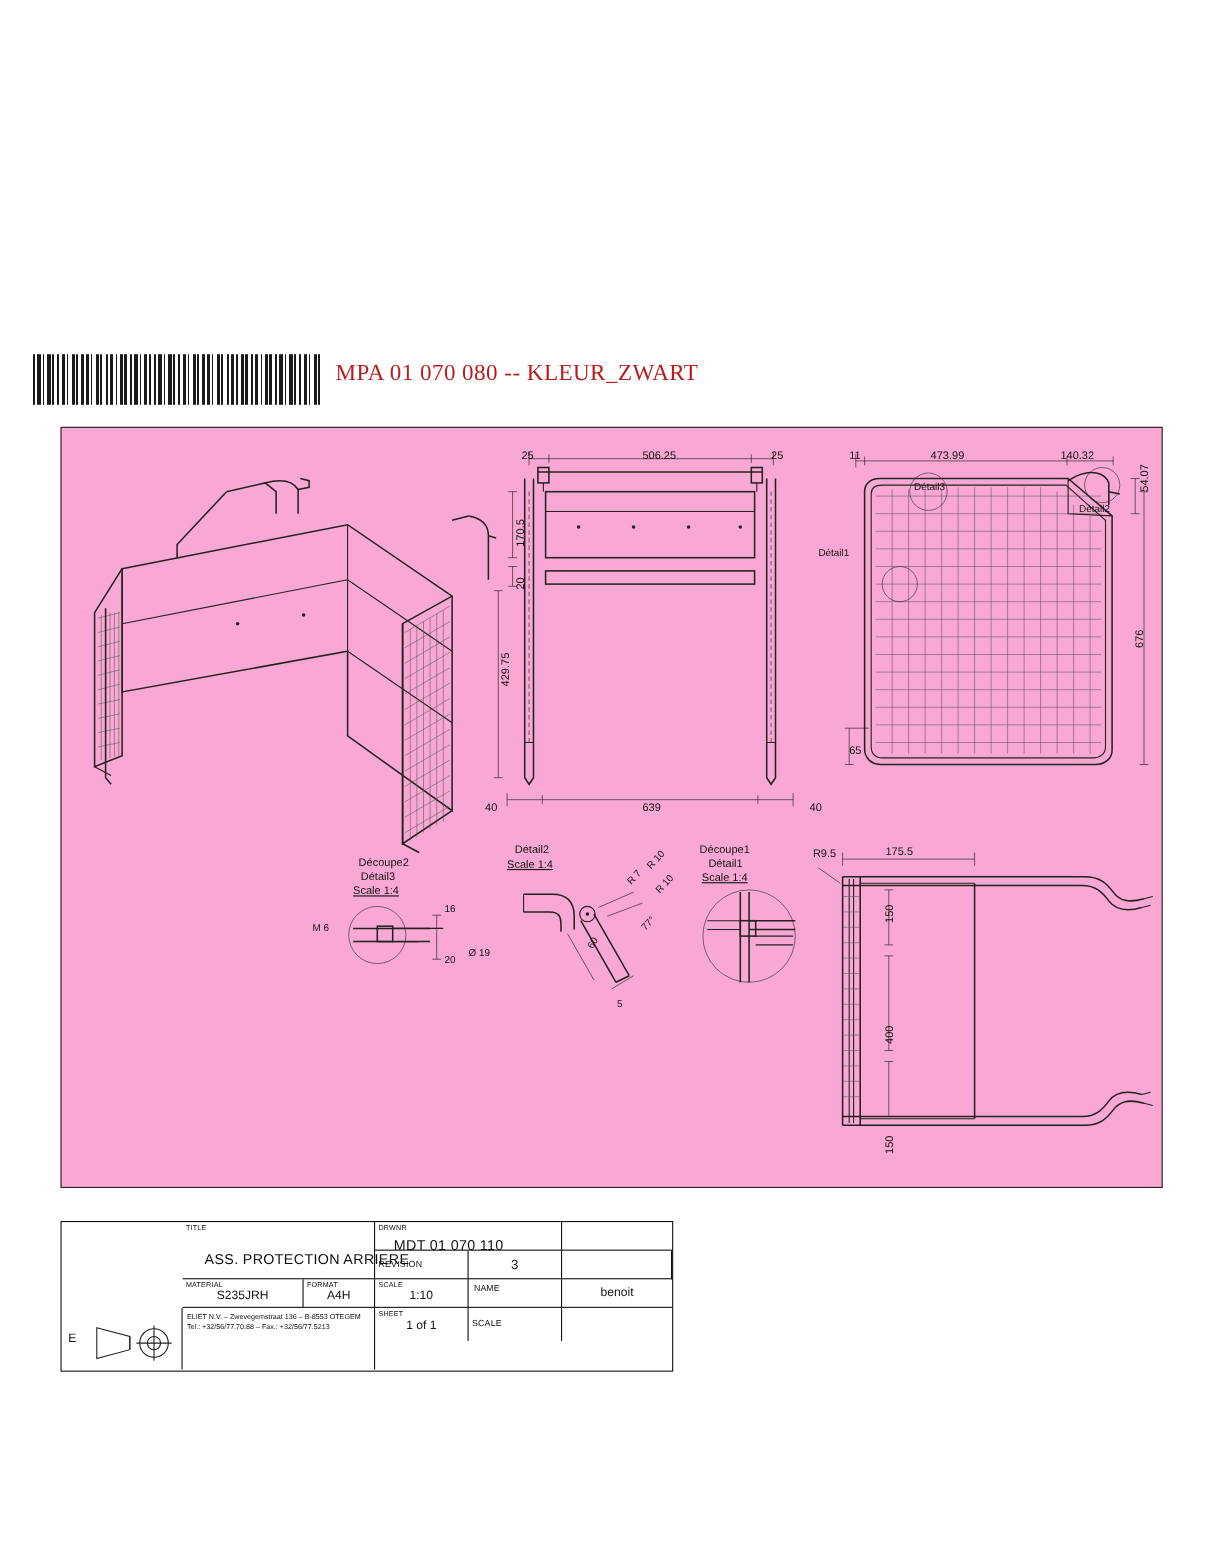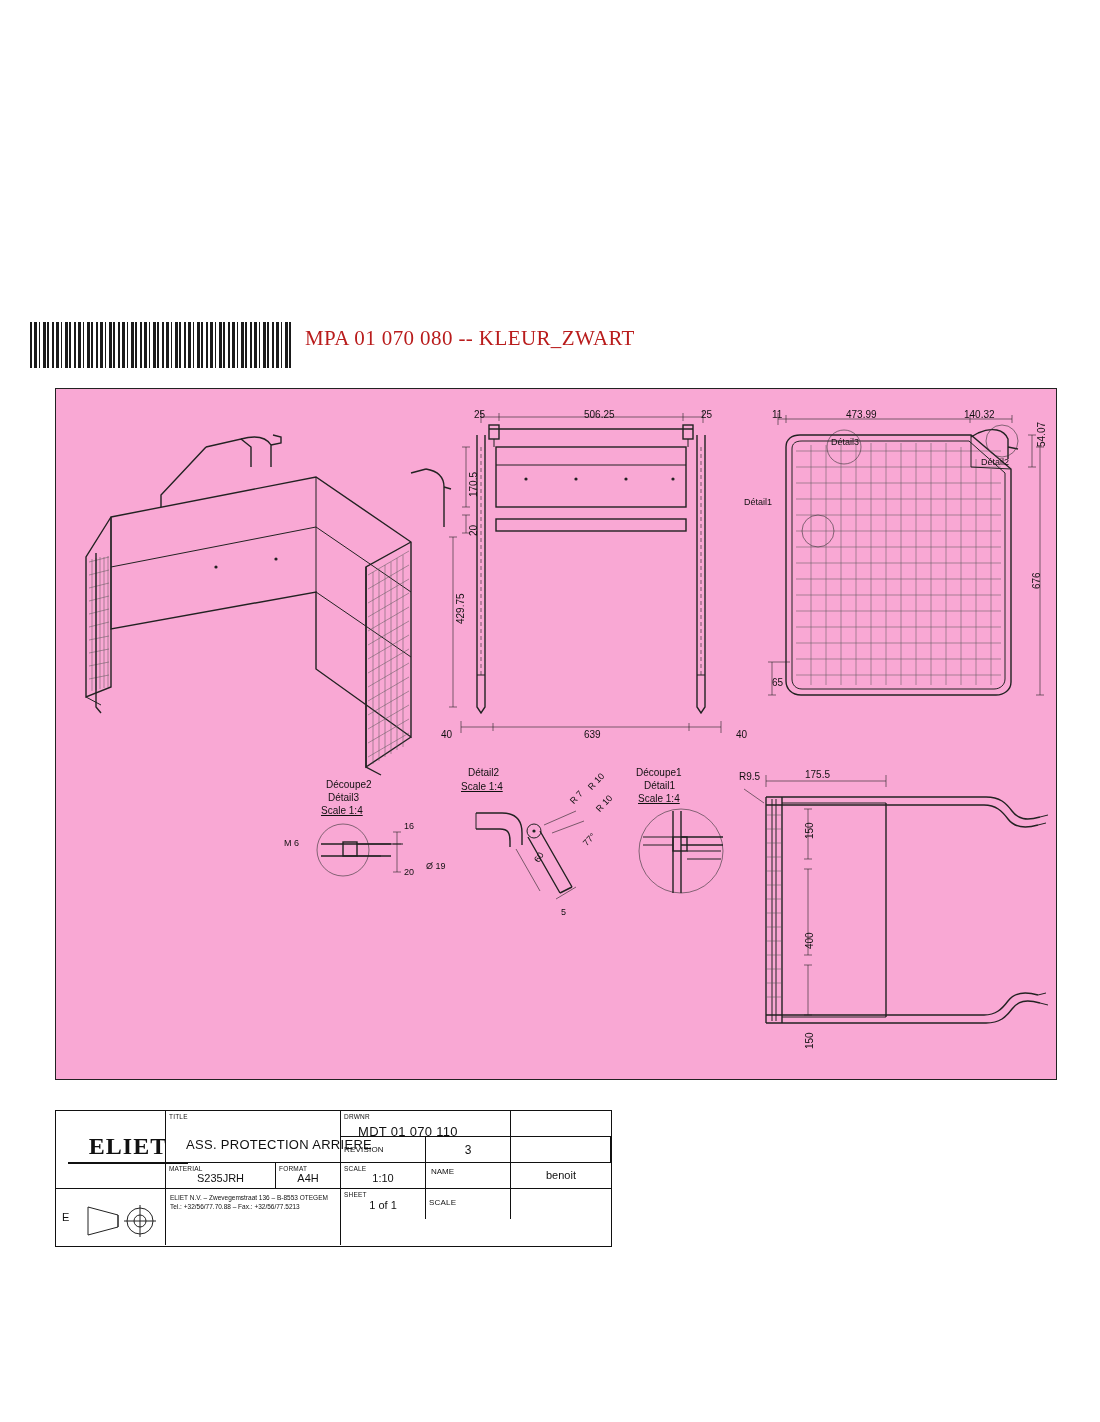--- a/index.html
+++ b/index.html
@@ -255,25 +255,20 @@
     <div class="lbl" style="left:683px;top:382px;">R9.5</div>
     <div class="lbl" style="left:737px;top:380px;margin-left:12px;">175.5</div>
     <div class="lbl rot" style="left:748px;top:450px;transform:rotate(-90deg);">150</div>
     <div class="lbl rot" style="left:748px;top:560px;transform:rotate(-90deg);">400</div>
     <div class="lbl rot" style="left:748px;top:660px;transform:rotate(-90deg);">150</div>
 
   </div>
 
   <div class="tb">
 
-    <div class="cell" style="left:0;top:0;width:110px;height:78px;">
-      <div class="eliet">
-        <span>ELIET</span><span class="bar"></span>
-      </div>
-    </div>
 
     <div class="cell" style="left:0;top:78px;width:110px;height:56px;border-bottom:none;">
       <div class="lbl" style="left:6px;top:22px;font-size:11px;">E</div>
       <svg width="100" height="50" style="left:18px;top:6px;">
         <path class="ln" d="M14,12 L44,20 L44,32 L14,40 Z"></path>
         <path class="ln" d="M44,20 L44,32"></path>
         <circle class="ln" cx="66" cy="26" r="13"></circle>
         <circle class="ln" cx="66" cy="26" r="6"></circle>
         <path class="ln" d="M50,26 L82,26 M66,10 L66,42"></path>
       </svg>

